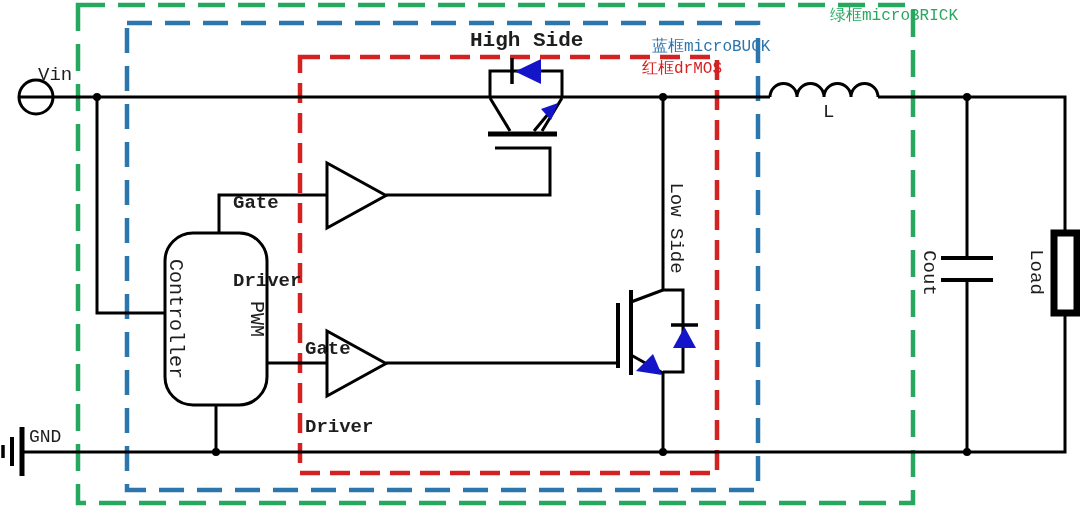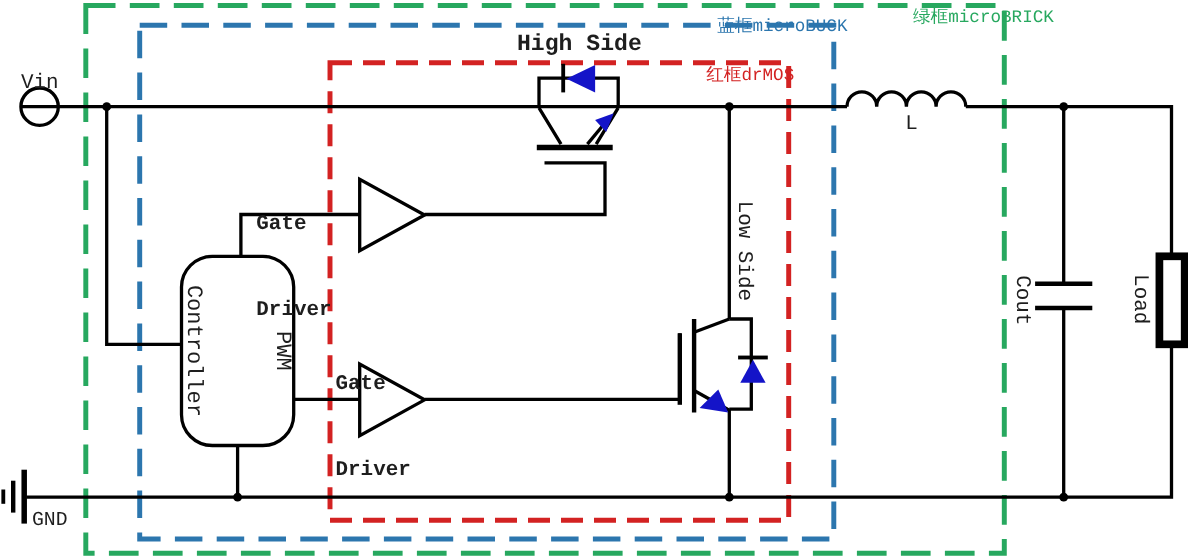--- a/index.html
+++ b/index.html
@@ -119,23 +119,23 @@
     <g fill="#000000">
       <circle cx="97" cy="97" r="4"></circle>
       <circle cx="663" cy="97" r="4"></circle>
       <circle cx="967" cy="97" r="4"></circle>
       <circle cx="216" cy="452" r="4"></circle>
       <circle cx="663" cy="452" r="4"></circle>
       <circle cx="967" cy="452" r="4"></circle>
     </g>
   </svg>
 
-  <div class="lbl" style="left:19px;top:64px;font-size:19px;text-align:right;">Vin</div>
+  <div class="lbl" style="left:38px;top:64px;font-size:19px;text-align:right;">Vin</div>
 
-  <div class="lbl" style="left:29px;top:427px;font-size:18px;margin-top:36px;">GND</div>
+  <div class="lbl" style="left:29px;top:427px;font-size:18px;">GND</div>
 
   <div class="lbl center" style="left:470px;top:28px;width:115px;font-size:21px;">High Side</div>
 
   <div class="lbl center two-line" style="left:233px;top:138px;width:76px;font-size:19px;">
     <div>Gate</div>
     <div>Driver</div>
   </div>
 
   <div class="lbl center two-line" style="left:305px;top:284px;width:76px;font-size:19px;">
     <div>Gate</div>
@@ -150,17 +150,17 @@
   <div class="lbl rot" style="left:676px;top:228px;font-size:19px;">Low Side</div>
 
   <div class="lbl" style="left:823px;top:101px;font-size:19px;">L</div>
 
   <div class="lbl rot" style="left:929px;top:273px;font-size:19px;">Cout</div>
 
   <div class="lbl rot" style="left:1036px;top:272px;font-size:19px;">Load</div>
 
   <div class="lbl frame-label green" style="left:789px;top:7px;">绿框microBRICK</div>
 
-  <div class="lbl frame-label blue" style="left:652px;top:15px;">蓝框microBUCK</div>
+  <div class="lbl frame-label blue" style="left:652px;top:38px;">蓝框microBUCK</div>
 
   <div class="lbl frame-label red" style="left:642px;top:60px;text-align:center;">红框drMOS</div>
 
 </div>
 
 </body></html>

